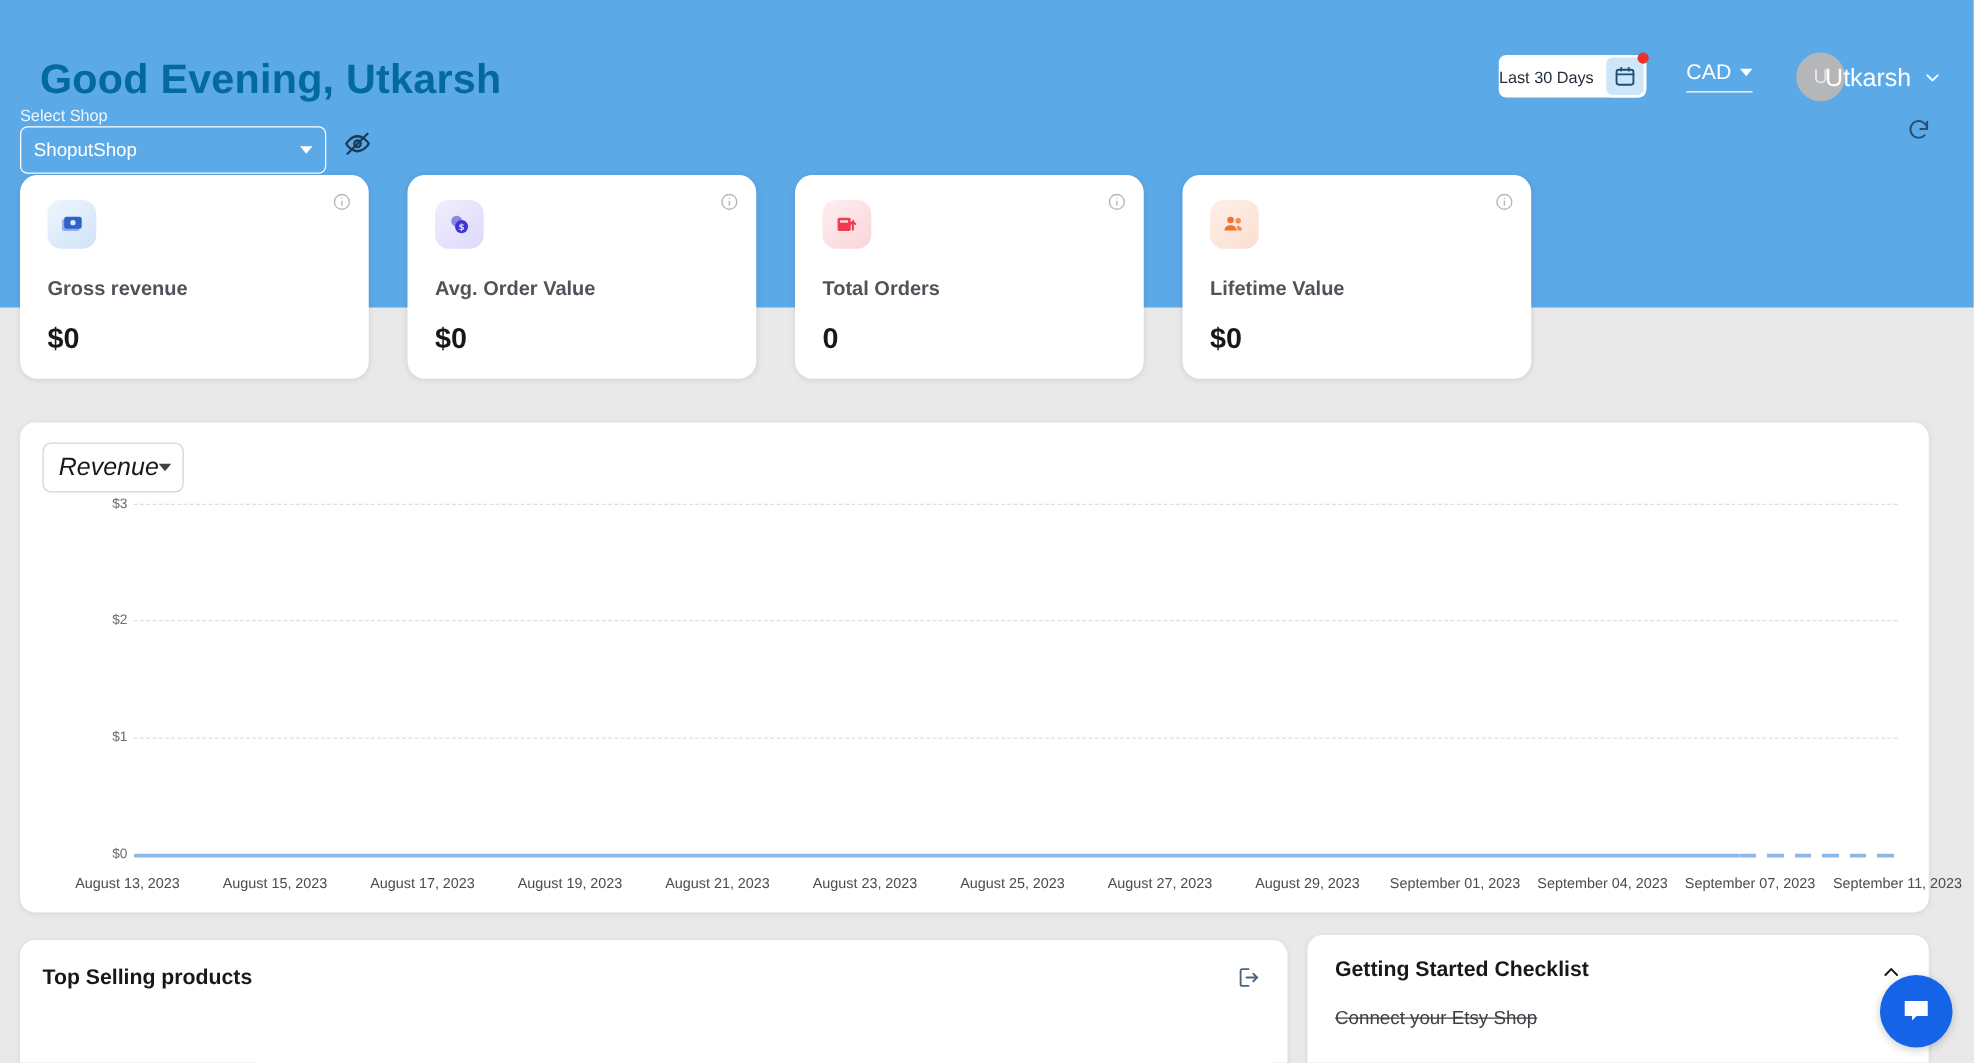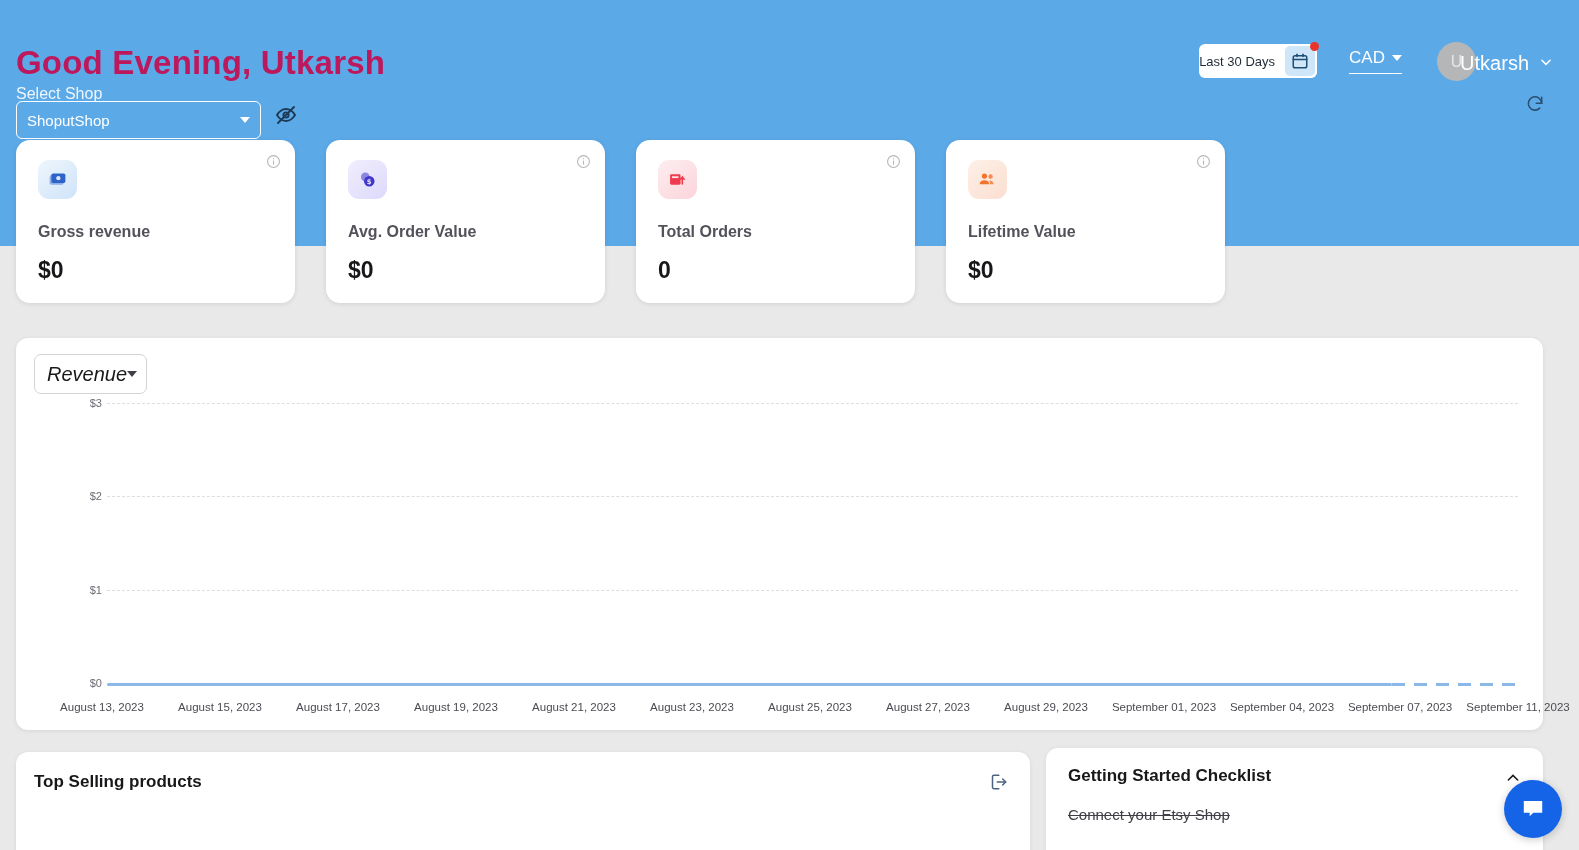--- a/index.html
+++ b/index.html
@@ -10,26 +10,26 @@
     overflow: hidden;
   }
   #app { position: relative; width: 1579px; height: 850px; }
 
   
   .header-band {
     position: absolute; left: 0; top: 0; width: 1579px; height: 246px;
     background: #5ca9e8;
   }
   .greeting {
-    position: absolute; left: 16px; top: 44px;
-    font-size: 33px; font-weight: 700; color: #be185d; letter-spacing: .2px;
+    position: absolute; left: 32px; top: 44px;
+    font-size: 33px; font-weight: 700; color: #0369a1; letter-spacing: .2px;
   }
   .select-shop-label {
     position: absolute; left: 16px; top: 85px;
-    font-size: 16px; color: #eef6fd;
+    font-size: 13px; color: #eef6fd;
   }
   .shop-select {
     position: absolute; left: 16px; top: 101px;
     width: 245px; height: 38px;
     border: 1px solid #ffffff; border-radius: 6px;
     background: transparent; color: #ffffff;
     font-size: 15px; display: flex; align-items: center;
     padding: 0 10px; cursor: pointer;
   }
   .shop-select .caret {

